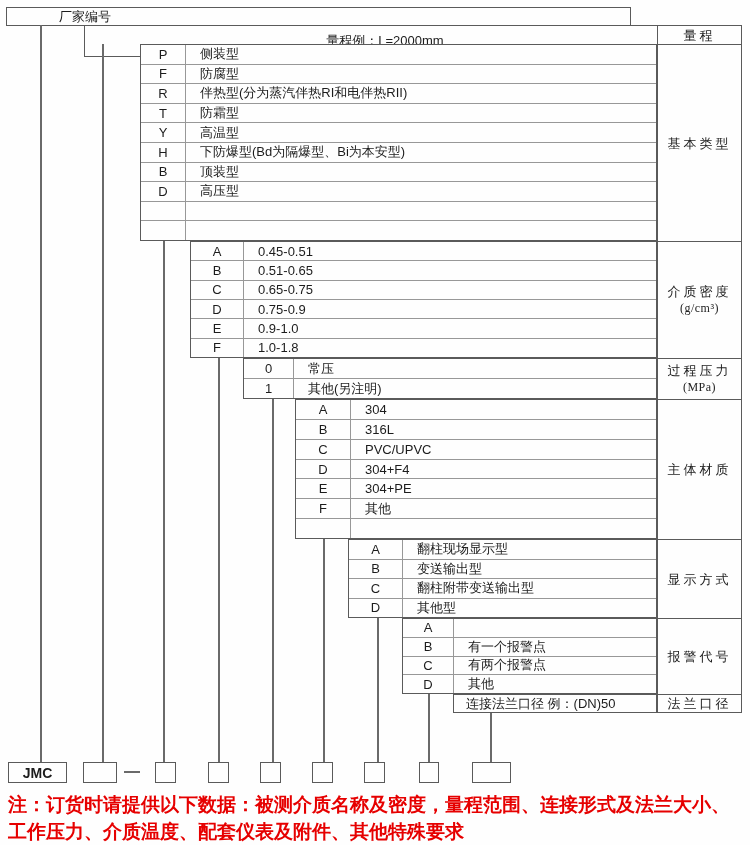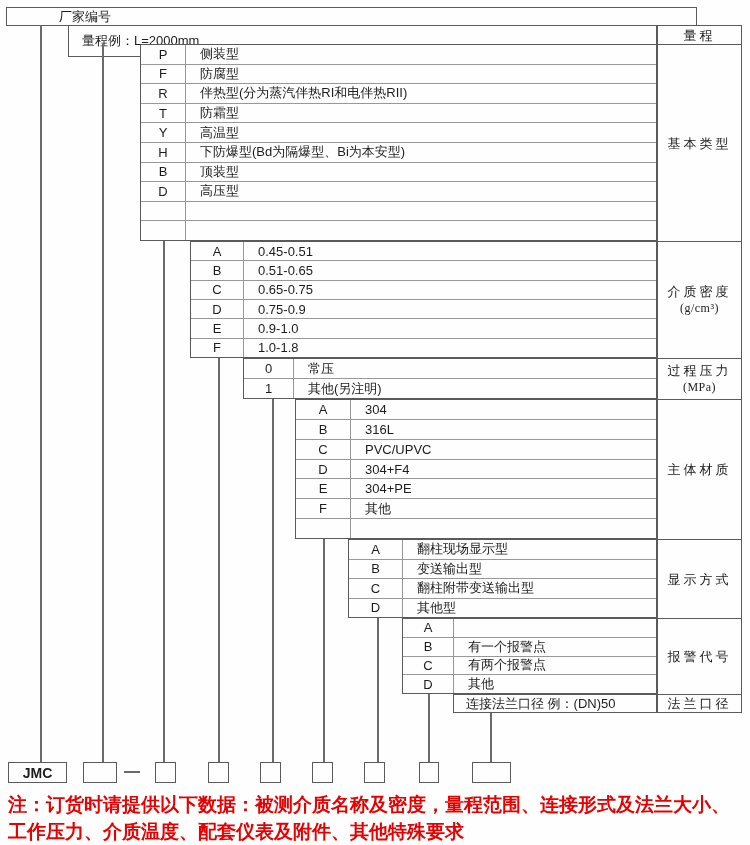--- a/index.html
+++ b/index.html
@@ -53,24 +53,24 @@
   }
   .pad52 { padding-left:52px; }
   .pad13 { padding-left:13px; }
   .flange-text { display:flex; align-items:center; padding-left:12px; height:100%; font-size:13px; }
 </style>
 </head>
 <body>
 
 <div class="canvas">
 
-  <div class="hrow pad52" style="left:6px; top:7px; width:691px; height:19px;">
+  <div class="hrow pad52" style="left:6px; top:7px; width:625px; height:19px;">
     <span>厂家编号</span>
   </div>
-  <div class="hrow pad13" style="left:68px; top:25px; width:589px; height:32px;">
+  <div class="hrow pad13" style="left:84px; top:25px; width:589px; height:32px;justify-content:center;">
     <span>量程例：L=2000mm</span>
   </div>
 
   <div class="block" style="--cw:45px; left:140px; top:44px;  width:517px; height:197px;">
       <div class="row">
         <div class="code">P</div>
         <div class="desc">侧装型</div>
       </div>
       <div class="row">
         <div class="code">F</div>

